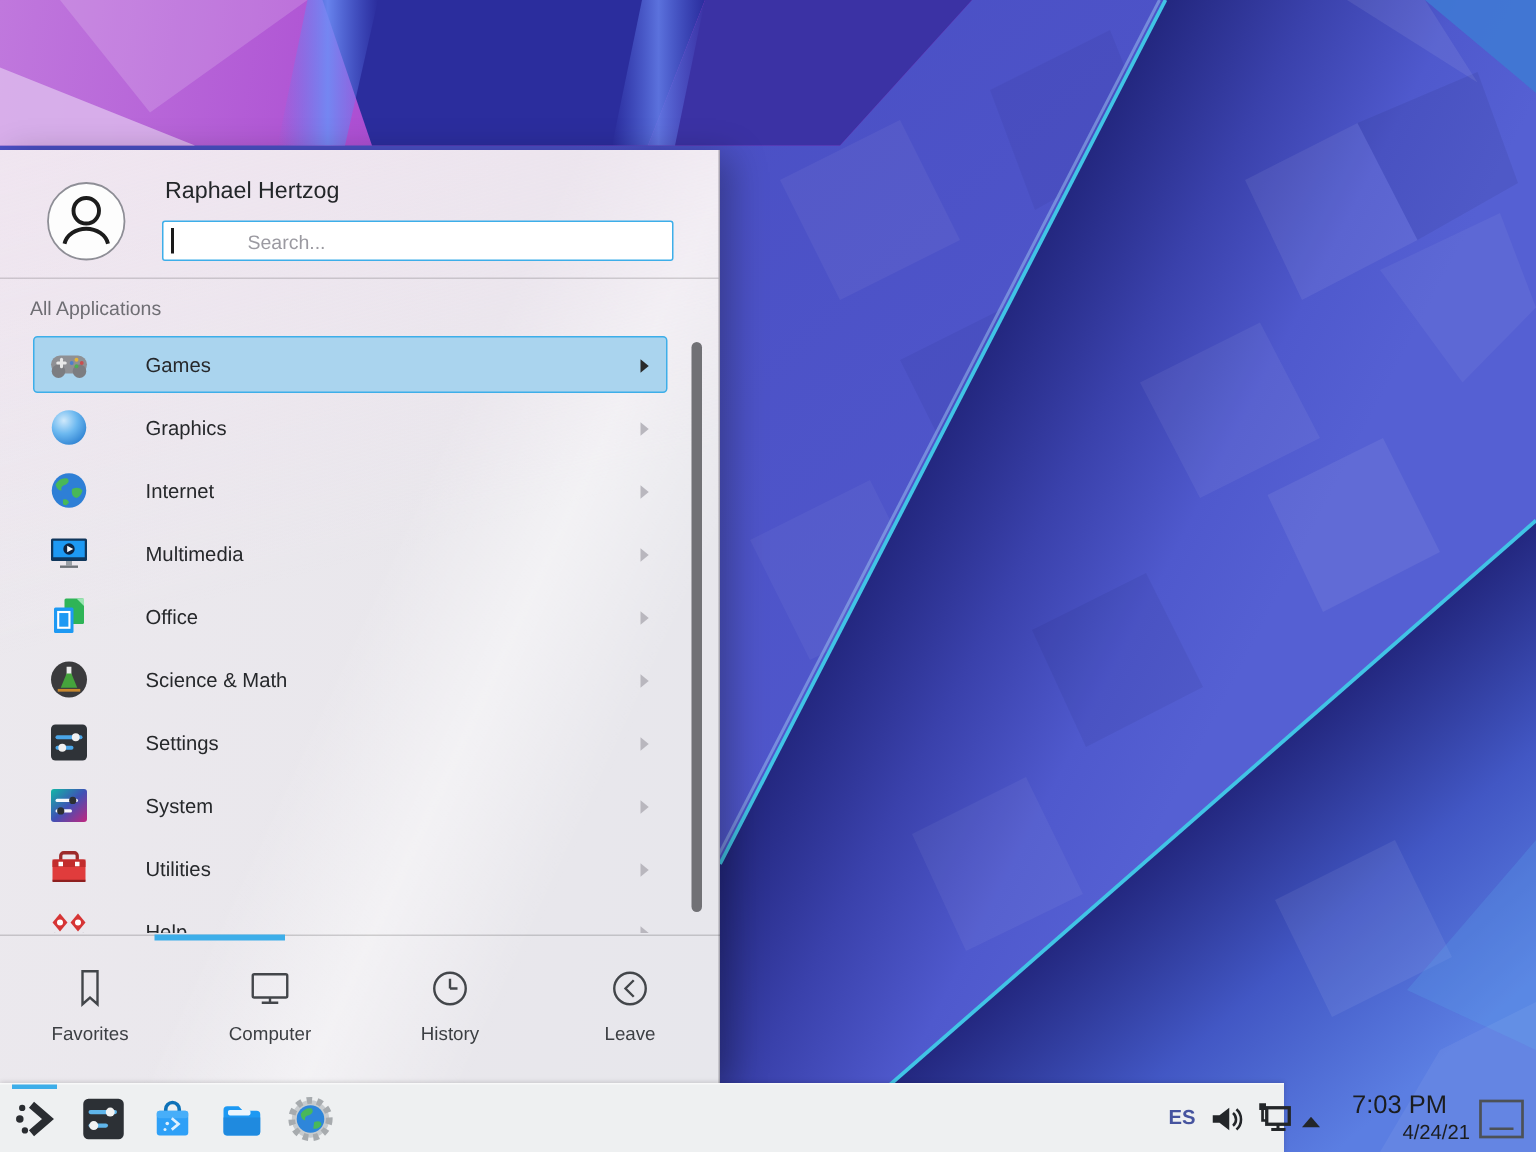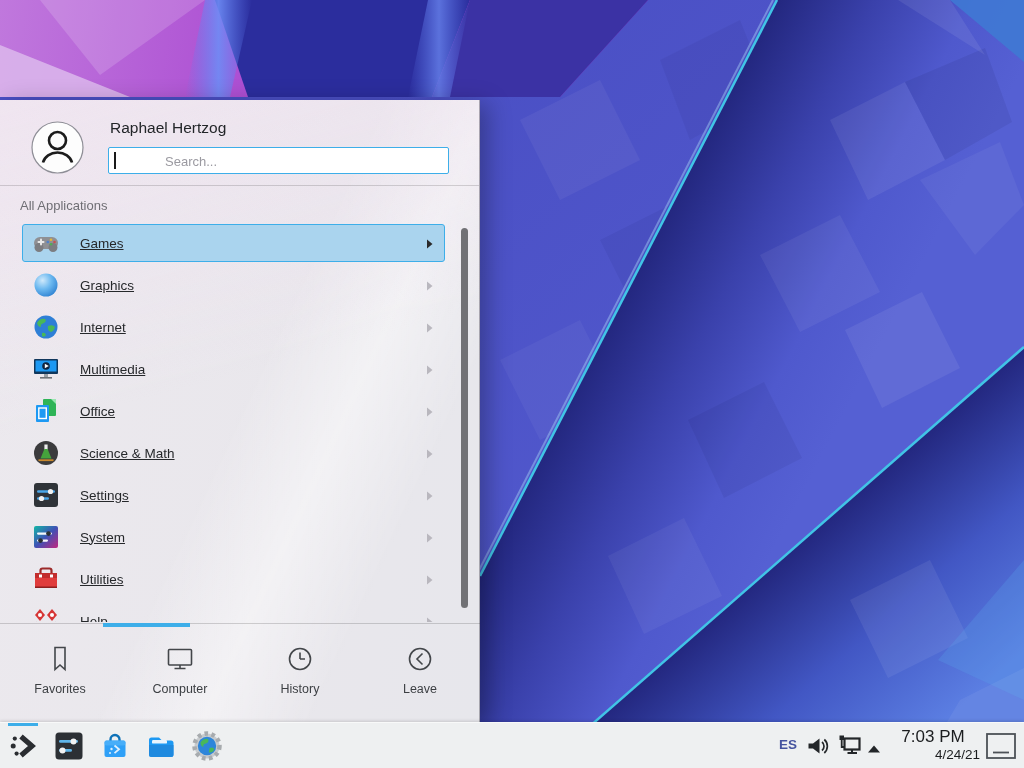--- a/index.html
+++ b/index.html
@@ -24,32 +24,32 @@
   .search-input{position:absolute;left:7px;top:1px;width:320px;height:23px;border:none;outline:none;
     background:transparent;font-family:"Liberation Sans",sans-serif;font-size:13px;color:#ec4899;margin-left:47px;}
   .search-input::placeholder{color:#9b9aa1;}
   .section-label{position:absolute;left:20px;top:98px;font-size:13px;color:#6f6e74;}
   .cat-list{position:absolute;left:0;top:124px;width:456px;height:398px;overflow:hidden;}
   .cat-item{position:relative;box-sizing:border-box;width:423px;height:38px;margin:0 0 4px 22px;
     border:1px solid transparent;border-radius:3px;display:flex;align-items:center;}
   .cat-item.sel{background:#aad4ee;border-color:#3daee9;}
   .cat-icon{position:absolute;left:9px;top:4px;width:28px;height:28px;}
   .cat-icon svg{display:block;}
-  .cat-label{margin-left:57px;font-size:13.5px;color:#26282b;text-decoration:underline;}
+  .cat-label{margin-left:74px;font-size:13.5px;color:#26282b;}
   .cat-arrow{position:absolute;right:11px;top:14px;}
   .scrollbar{position:absolute;left:461px;top:128px;width:7px;height:380px;border-radius:4px;background:#717175;}
   .tabbar{position:absolute;left:0;top:523px;width:480px;height:99px;box-sizing:border-box;
     border-top:1px solid rgba(0,0,0,0.16);display:flex;}
   .tab{flex:1;display:flex;flex-direction:column;align-items:center;cursor:default;}
   .tab svg{margin-top:20px;}
   .tab-label{margin-top:8px;font-size:12.5px;color:#3c3f43;}
   .tab-indicator{position:absolute;left:103px;top:-1px;width:87px;height:4px;background:#3daee9;}
 
   
-  .taskbar{position:absolute;left:0;top:722px;width:1024px;height:46px;background:#eef0f1;
+  .taskbar{position:absolute;left:0;top:722px;width:856px;height:46px;background:#eef0f1;
     border-top:1px solid rgba(255,255,255,0.6);box-shadow:0 -1px 3px rgba(0,0,0,0.15);}
   .t-ind{position:absolute;left:8px;top:0;width:30px;height:3px;background:#3daee9;}
   .t-icon{position:absolute;top:7px;width:32px;height:32px;}
   .t-icon svg{display:block;}
   .kbd{position:absolute;left:779px;top:14px;font-size:13.5px;font-weight:bold;color:#46549f;}
   .tray-icon{position:absolute;}
   .clock{position:absolute;left:886px;top:3px;width:94px;text-align:center;color:#1b1d1f;}
   .clock .time{font-size:17px;line-height:21px;}
   .clock .date{font-size:13.5px;line-height:16px;text-align:right;}
   .showdesk{position:absolute;left:985px;top:9px;}

